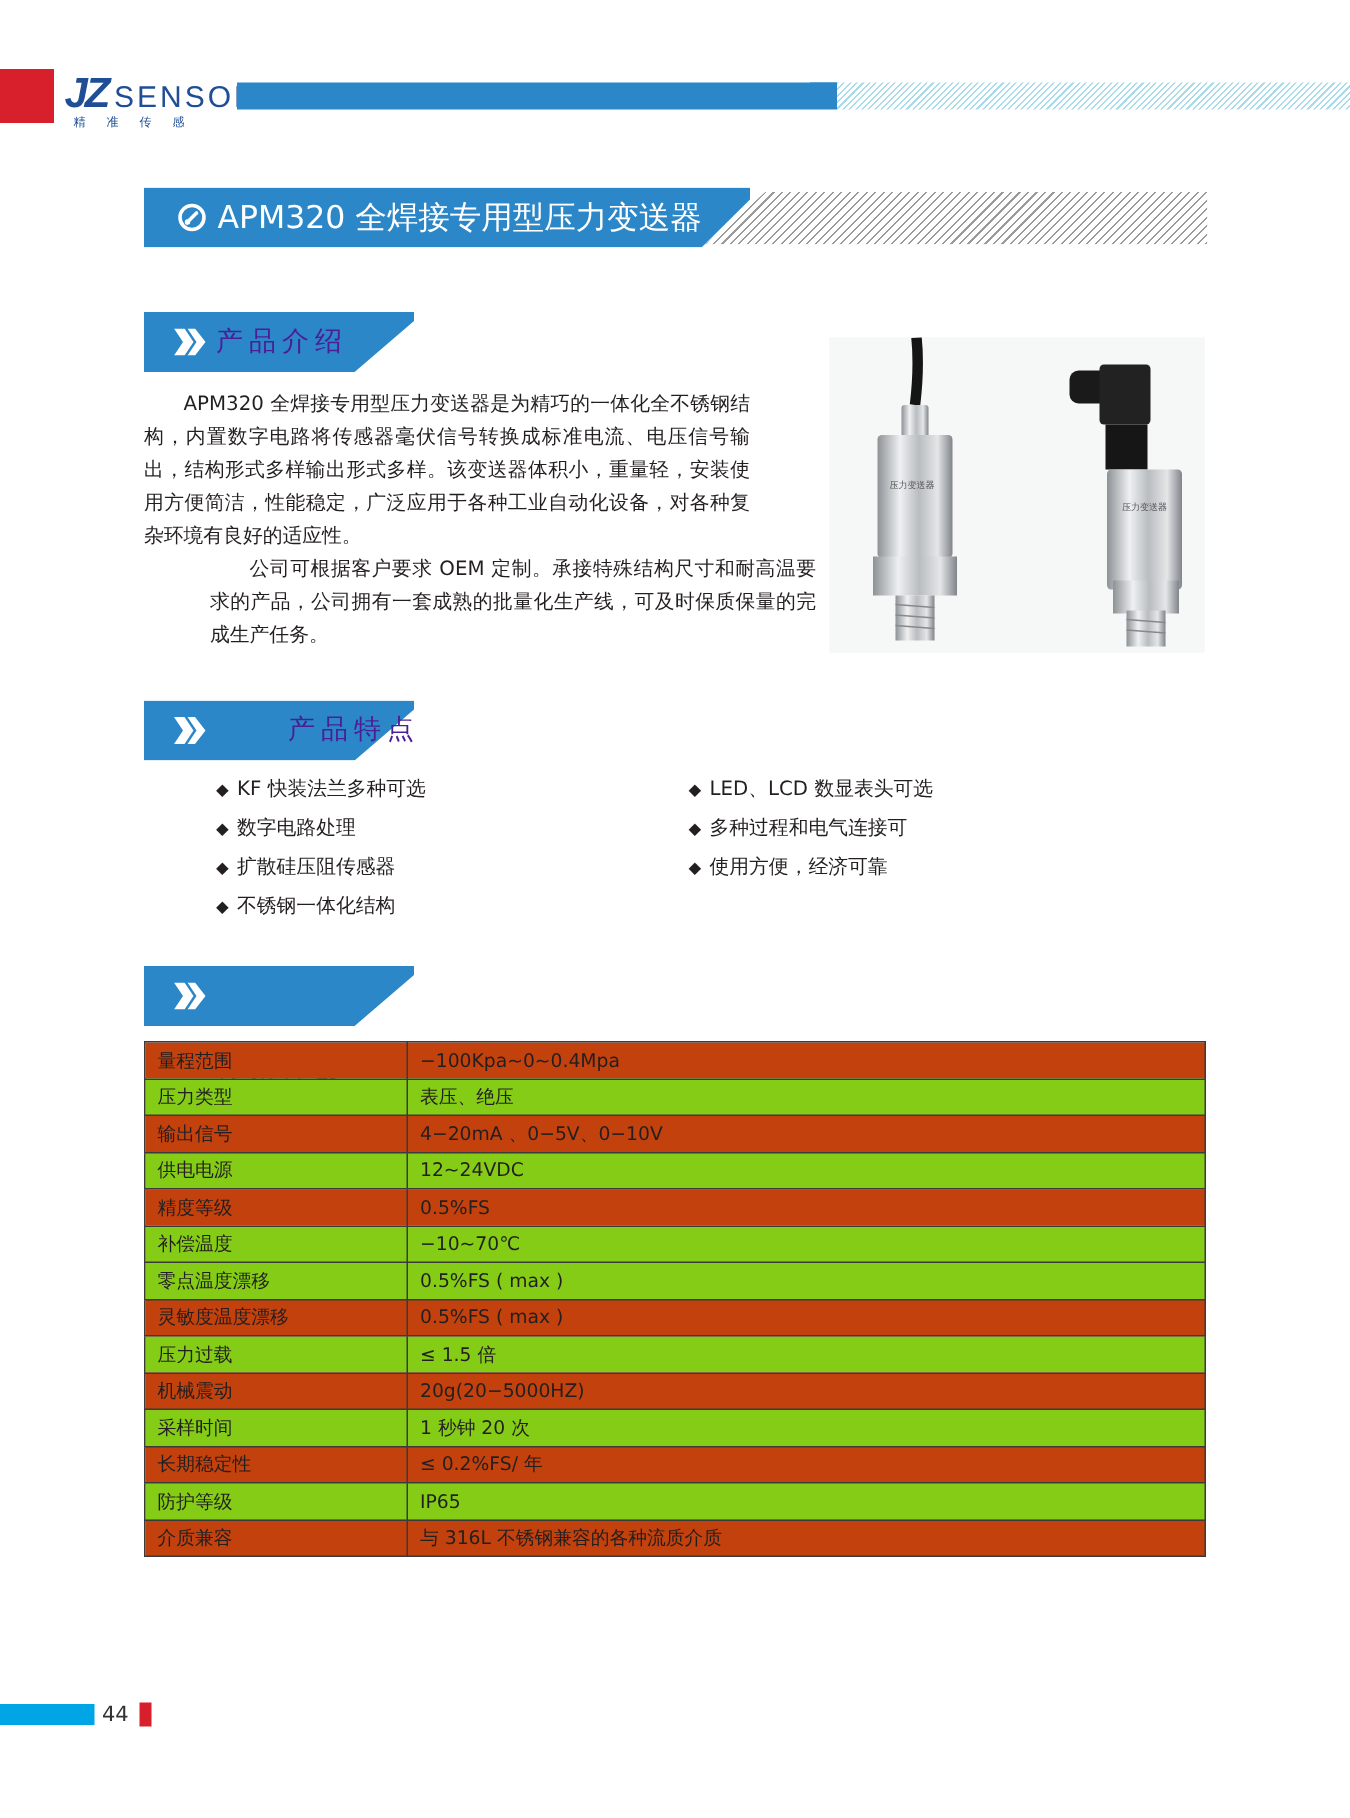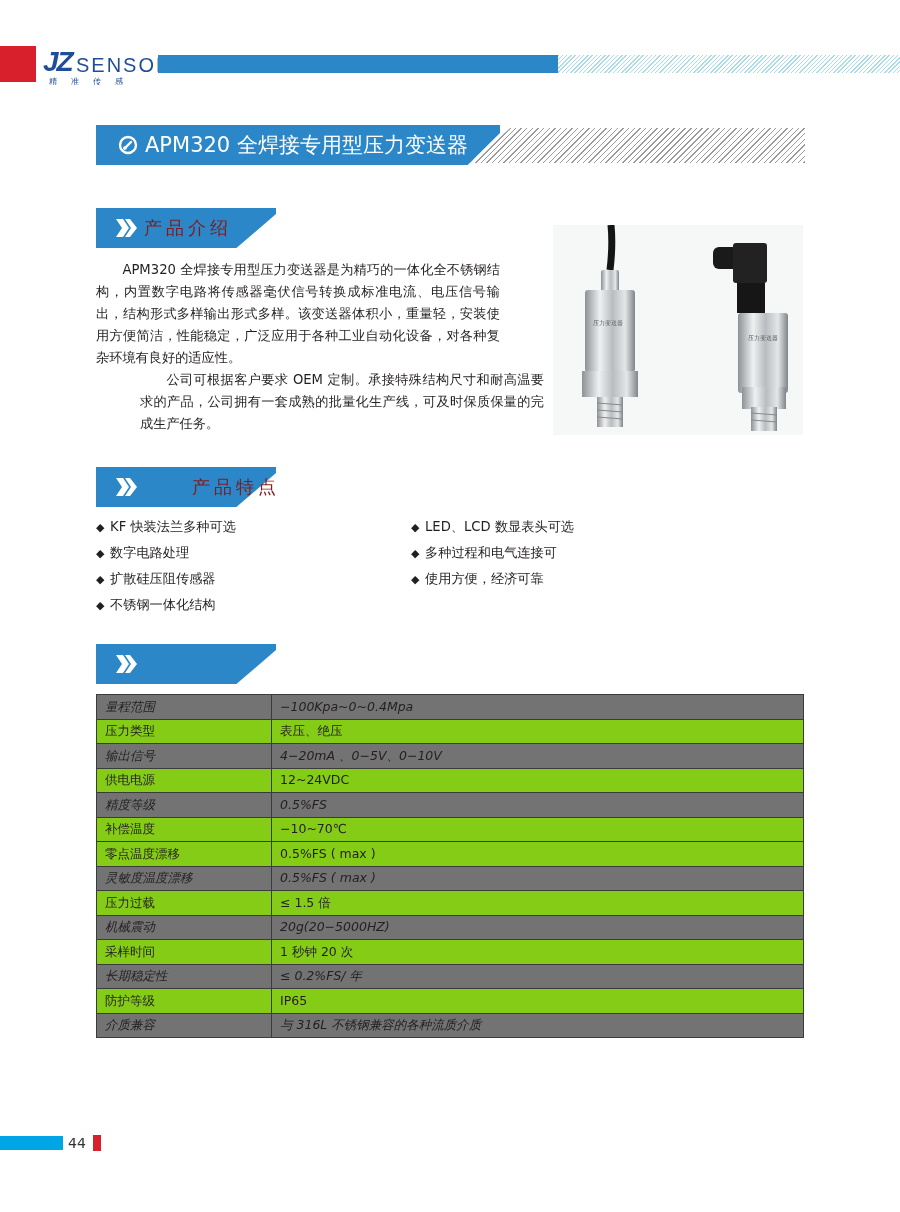--- a/index.html
+++ b/index.html
@@ -23,34 +23,34 @@
   .title-icon { left: 118px; top: 135px; width: 20px; height: 20px; }
   .title-label { left: 145px; top: 131px; font-size: 21px; color: #ffffff; line-height: 28px; white-space: nowrap; }
   .title-hatch { left: 470px; top: 128px; width: 335px; height: 35px;
     background: repeating-linear-gradient(135deg, #9a9a9a 0 1px, #ffffff 1px 4px);
     clip-path: polygon(12% 0, 100% 0, 100% 100%, 0 100%); }
 
   
   .sec { left: 96px; width: 180px; height: 40px; background: #2b87c7;
     clip-path: polygon(0 0, 100% 0, 100% 15%, 78% 100%, 0 100%); }
   .sec-icon { width: 22px; height: 18px; }
-  .sec-label { font-size: 18px; color: #7f1d1d; letter-spacing: 4px; line-height: 24px; white-space: nowrap; }
+  .sec-label { font-size: 18px; color: #4c1d95; letter-spacing: 4px; line-height: 24px; white-space: nowrap; }
 
   .para { left: 96px; width: 404px; font-size: 13.2px; line-height: 22px; color: #231f20; text-indent: 2em; text-align: justify; }
 
   .product-photo { left: 553px; top: 225px; width: 250px; height: 210px; background: #f4f5f5; }
 
-  .feature { font-size: 13.2px; line-height: 20px; color: #231f20; white-space: nowrap; }
+  .feature { font-size: 13.2px; line-height: 20px; color: #231f20; white-space: nowrap; margin-left: 48px; }
   .feature .bullet { display: inline-block; width: 14px; font-size: 11px; }
 
   
   .spec { left: 96px; top: 694px; width: 708px; border-collapse: collapse; font-size: 12.5px; }
   .spec td { border: 1.5px solid #3b3b3b; height: 23.5px; padding: 0 8px; line-height: 22px; color: #231f20; }
   .spec td.k { width: 158px; }
-  .spec tr.odd td { background: #737373; font-style: italic; }
+  .spec tr.odd td { background: #c2410c; }
   .spec tr.even td { background: #84cc16; }
 
   .footer-bar { left: 0; top: 1136px; width: 63px; height: 14px; background: #00a5e6; }
   .page-num { left: 68px; top: 1133px; font-size: 14px; color: #333333; line-height: 20px; }
   .footer-red { left: 93px; top: 1135px; width: 8px; height: 16px; background: #d7202b; }
 </style>
 </head>
 <body>
 
 <div class="abs red-block"></div>

